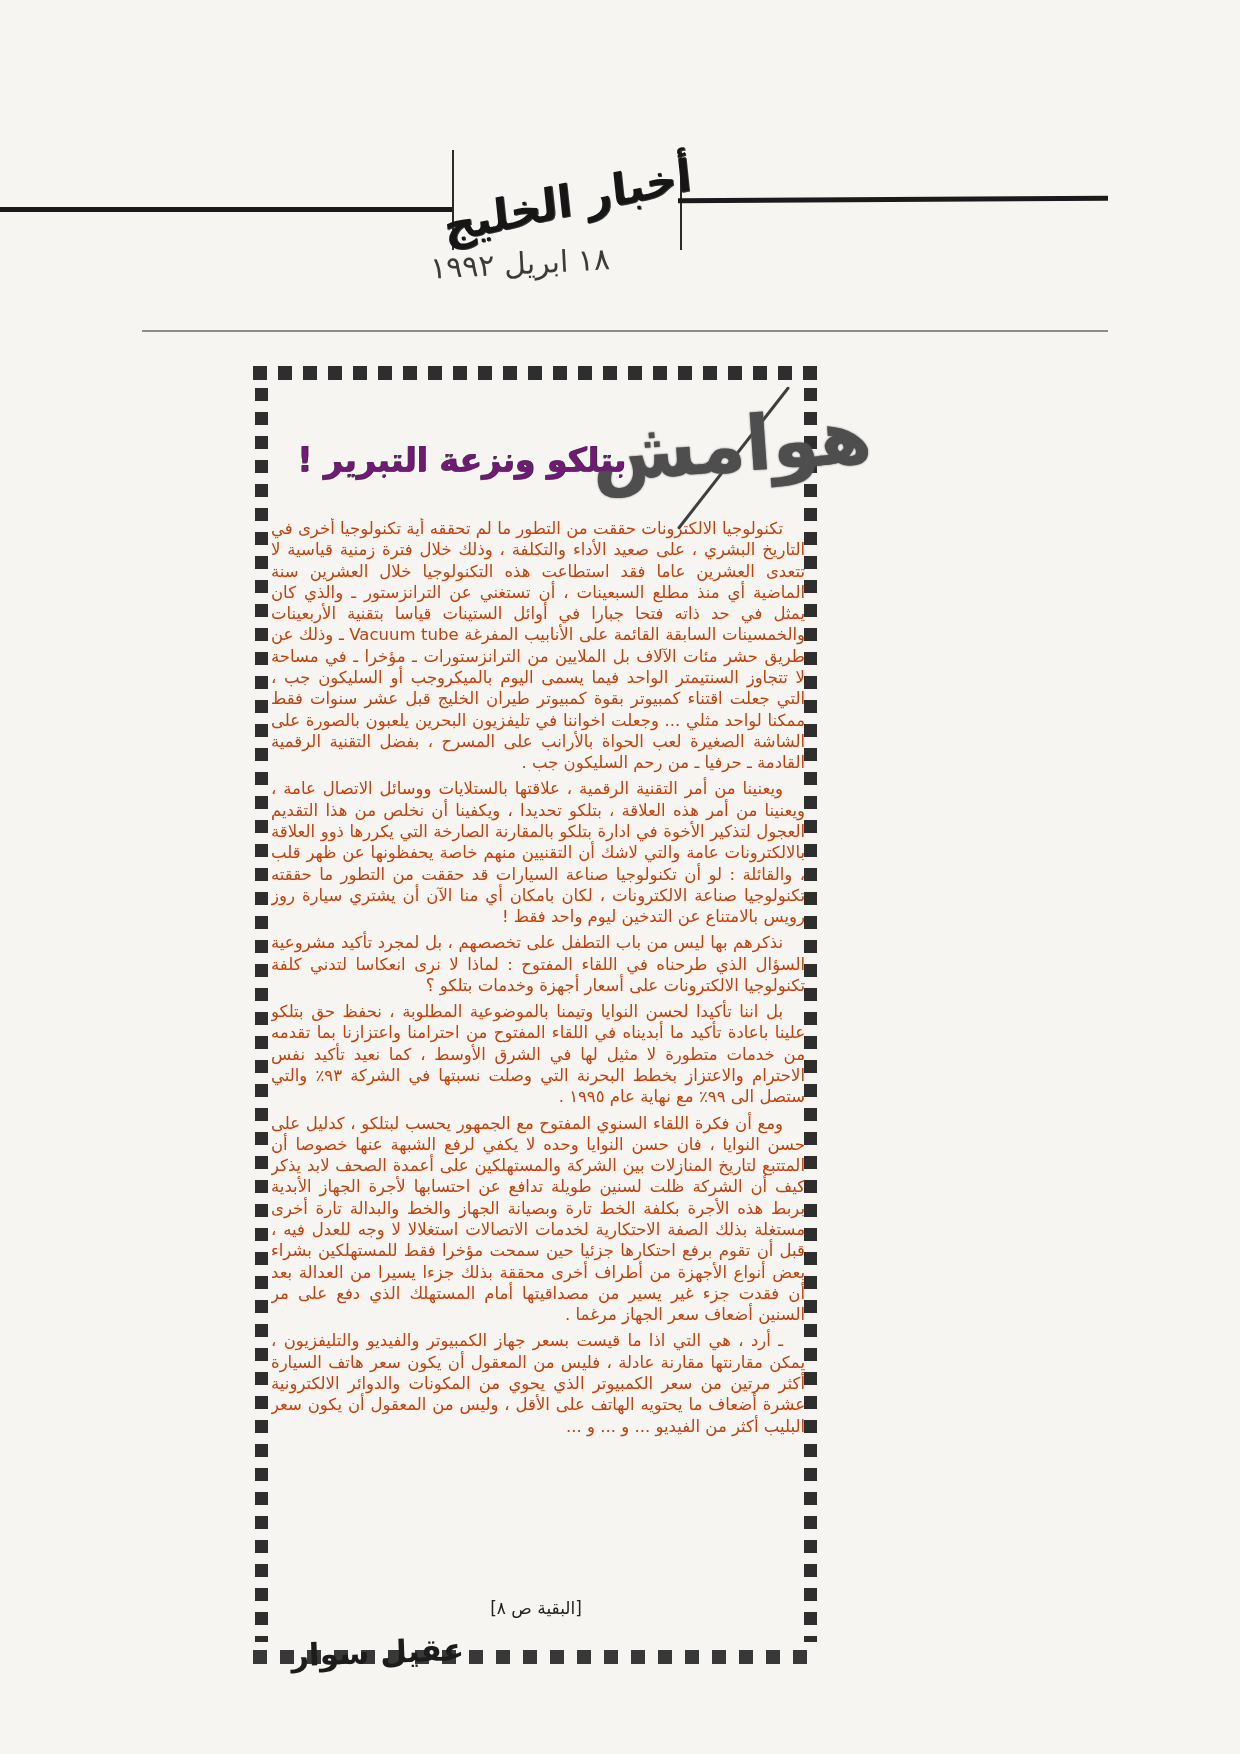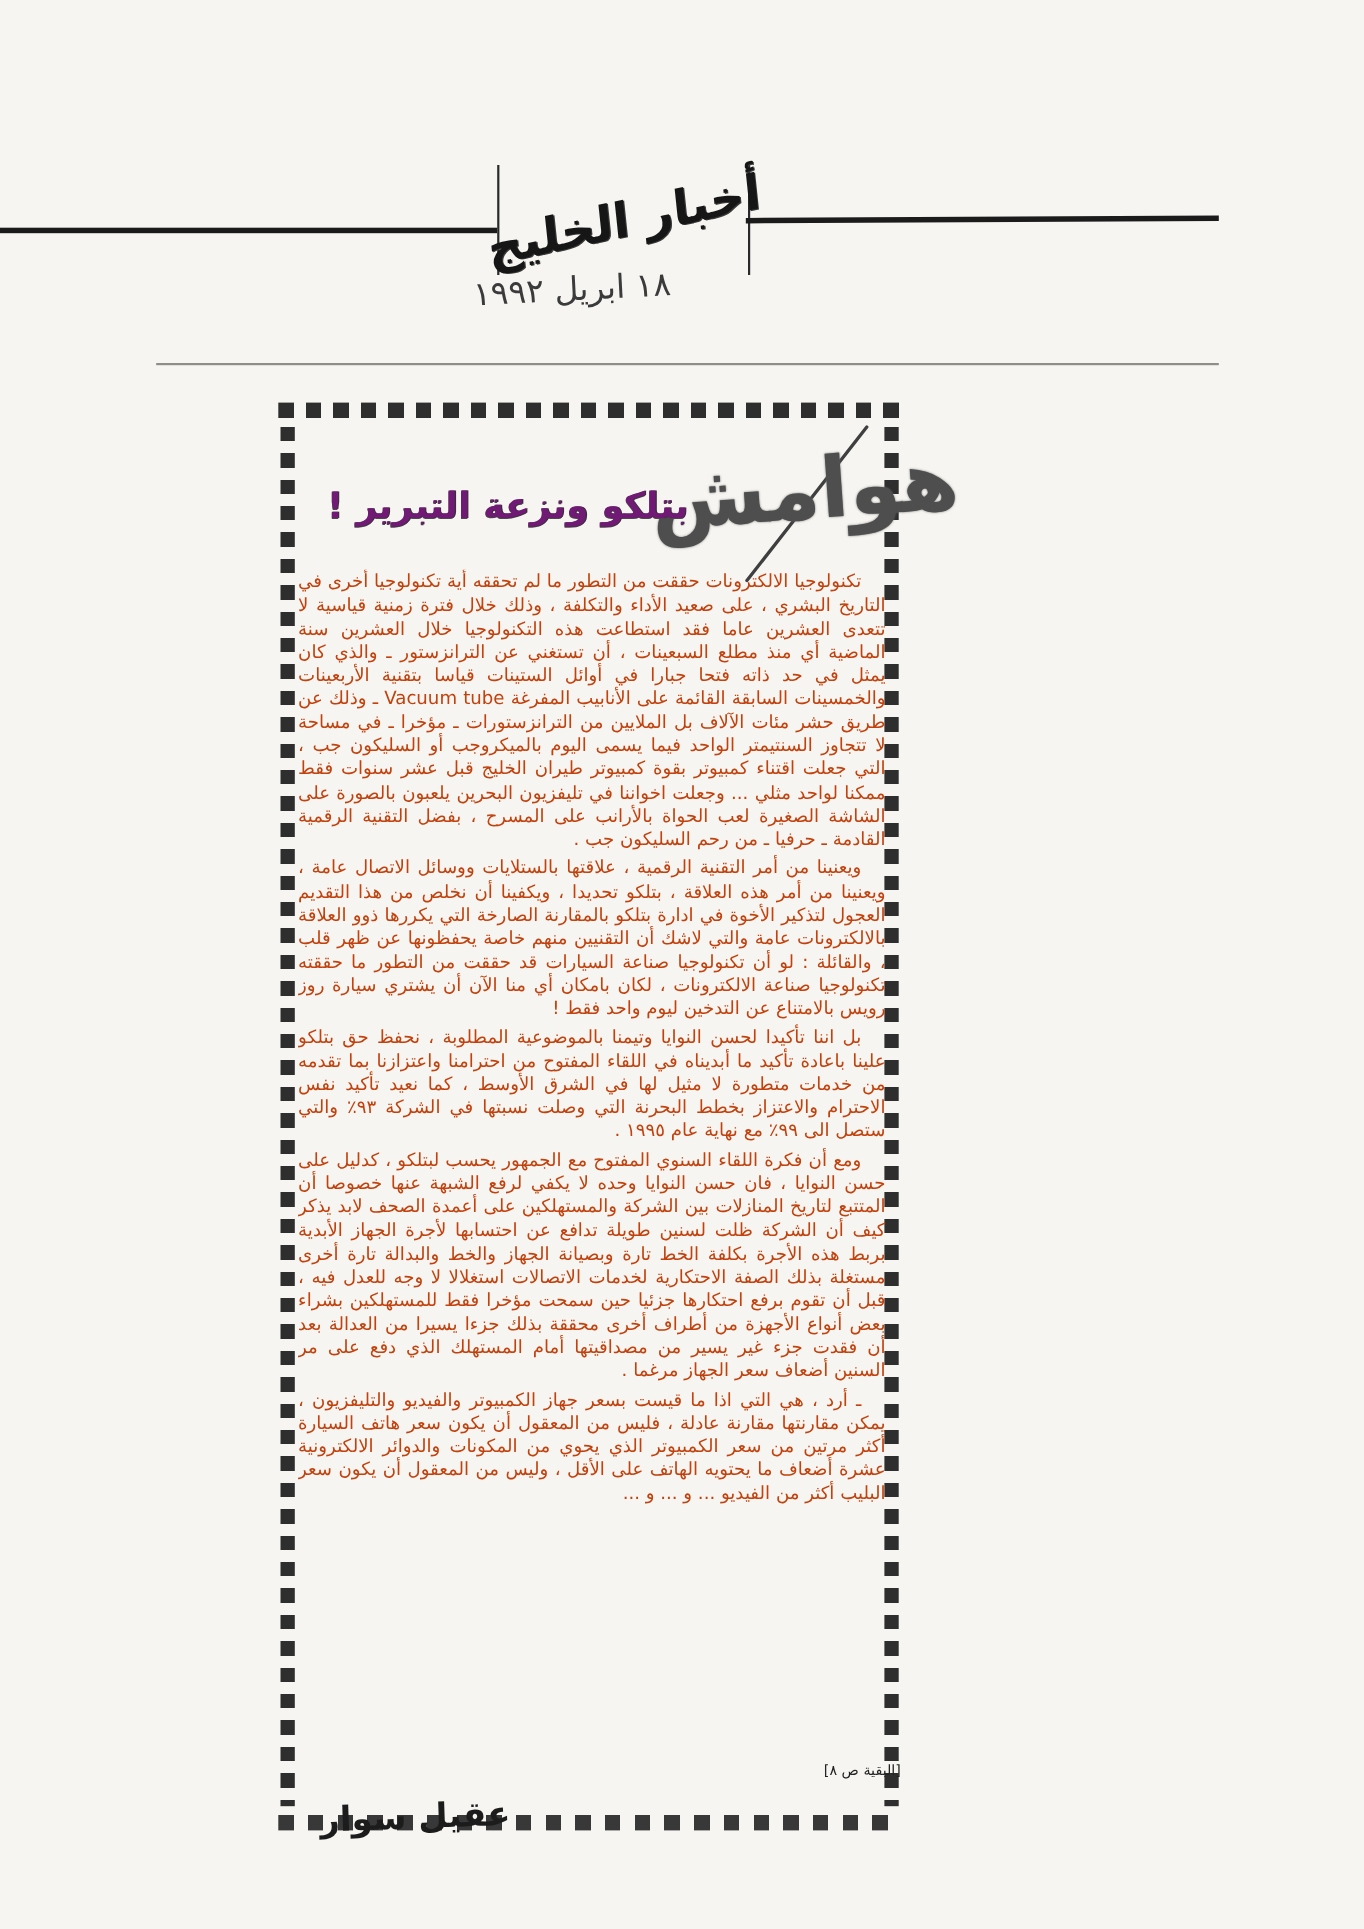--- a/index.html
+++ b/index.html
@@ -69,21 +69,21 @@
   .body{
     position:absolute;top:152px;left:18px;right:14px;bottom:78px;
     direction:rtl;text-align:justify;overflow:hidden;color:#c2410c;
   }
   .body p{
     margin:0 0 5px;text-indent:22px;
     font-size:16.5px;line-height:1.29;
   }
   .note{
     position:absolute;bottom:46px;left:0;right:0;
-    direction:rtl;text-align:right;font-size:13px;color:#222;
+    direction:rtl;text-align:center;font-size:17px;color:#222;
   }
   .sig{
     position:absolute;bottom:-6px;left:38px;
     direction:rtl;font-size:31px;font-weight:bold;color:#1c1c1c;
     transform:rotate(-2deg);letter-spacing:1px;
   }
 </style>
 </head>
 <body>
 
@@ -106,20 +106,21 @@
     <div class="hawamish">
       <i class="stroke"></i>
       <span class="word">هوامش</span>
     </div>
 
     <h1 class="title">بتلكو ونزعة التبرير !</h1>
 
     <div class="body">
       <p>تكنولوجيا الالكترونات حققت من التطور ما لم تحققه أية تكنولوجيا أخرى في التاريخ البشري ، على صعيد الأداء والتكلفة ، وذلك خلال فترة زمنية قياسية لا تتعدى العشرين عاما فقد استطاعت هذه التكنولوجيا خلال العشرين سنة الماضية أي منذ مطلع السبعينات ، أن تستغني عن الترانزستور ـ والذي كان يمثل في حد ذاته فتحا جبارا في أوائل الستينات قياسا بتقنية الأربعينات والخمسينات السابقة القائمة على الأنابيب المفرغة Vacuum tube ـ وذلك عن طريق حشر مئات الآلاف بل الملايين من الترانزستورات ـ مؤخرا ـ في مساحة لا تتجاوز السنتيمتر الواحد فيما يسمى اليوم بالميكروجب أو السليكون جب ، التي جعلت اقتناء كمبيوتر بقوة كمبيوتر طيران الخليج قبل عشر سنوات فقط ممكنا لواحد مثلي ... وجعلت اخواننا في تليفزيون البحرين يلعبون بالصورة على الشاشة الصغيرة لعب الحواة بالأرانب على المسرح ، بفضل التقنية الرقمية القادمة ـ حرفيا ـ من رحم السليكون جب .</p>
       <p>ويعنينا من أمر التقنية الرقمية ، علاقتها بالستلايات ووسائل الاتصال عامة ، ويعنينا من أمر هذه العلاقة ، بتلكو تحديدا ، ويكفينا أن نخلص من هذا التقديم العجول لتذكير الأخوة في ادارة بتلكو بالمقارنة الصارخة التي يكررها ذوو العلاقة بالالكترونات عامة والتي لاشك أن التقنيين منهم خاصة يحفظونها عن ظهر قلب ، والقائلة : لو أن تكنولوجيا صناعة السيارات قد حققت من التطور ما حققته تكنولوجيا صناعة الالكترونات ، لكان بامكان أي منا الآن أن يشتري سيارة روز رويس بالامتناع عن التدخين ليوم واحد فقط !</p>
+      <p>نذكرهم بها ليس من باب التطفل على تخصصهم ، بل لمجرد تأكيد مشروعية السؤال الذي طرحناه في اللقاء المفتوح : لماذا لا نرى انعكاسا لتدني كلفة تكنولوجيا الالكترونات على أسعار أجهزة وخدمات بتلكو ؟</p>
       <p>بل اننا تأكيدا لحسن النوايا وتيمنا بالموضوعية المطلوبة ، نحفظ حق بتلكو علينا باعادة تأكيد ما أبديناه في اللقاء المفتوح من احترامنا واعتزازنا بما تقدمه من خدمات متطورة لا مثيل لها في الشرق الأوسط ، كما نعيد تأكيد نفس الاحترام والاعتزاز بخطط البحرنة التي وصلت نسبتها في الشركة ٩٣٪ والتي ستصل الى ٩٩٪ مع نهاية عام ١٩٩٥ .</p>
       <p>ومع أن فكرة اللقاء السنوي المفتوح مع الجمهور يحسب لبتلكو ، كدليل على حسن النوايا ، فان حسن النوايا وحده لا يكفي لرفع الشبهة عنها خصوصا أن المتتبع لتاريخ المنازلات بين الشركة والمستهلكين على أعمدة الصحف لابد يذكر كيف أن الشركة ظلت لسنين طويلة تدافع عن احتسابها لأجرة الجهاز الأبدية بربط هذه الأجرة بكلفة الخط تارة وبصيانة الجهاز والخط والبدالة تارة أخرى مستغلة بذلك الصفة الاحتكارية لخدمات الاتصالات استغلالا لا وجه للعدل فيه ، قبل أن تقوم برفع احتكارها جزئيا حين سمحت مؤخرا فقط للمستهلكين بشراء بعض أنواع الأجهزة من أطراف أخرى محققة بذلك جزءا يسيرا من العدالة بعد أن فقدت جزء غير يسير من مصداقيتها أمام المستهلك الذي دفع على مر السنين أضعاف سعر الجهاز مرغما .</p>
       <p>ـ أرد ، هي التي اذا ما قيست بسعر جهاز الكمبيوتر والفيديو والتليفزيون ، يمكن مقارنتها مقارنة عادلة ، فليس من المعقول أن يكون سعر هاتف السيارة أكثر مرتين من سعر الكمبيوتر الذي يحوي من المكونات والدوائر الالكترونية عشرة أضعاف ما يحتويه الهاتف على الأقل ، وليس من المعقول أن يكون سعر البليب أكثر من الفيديو ... و ... و ...</p>
 
     </div>
 
     <div class="note">[البقية ص ٨]</div>
     <div class="sig">عقيل سوار</div>
   </div>
 

